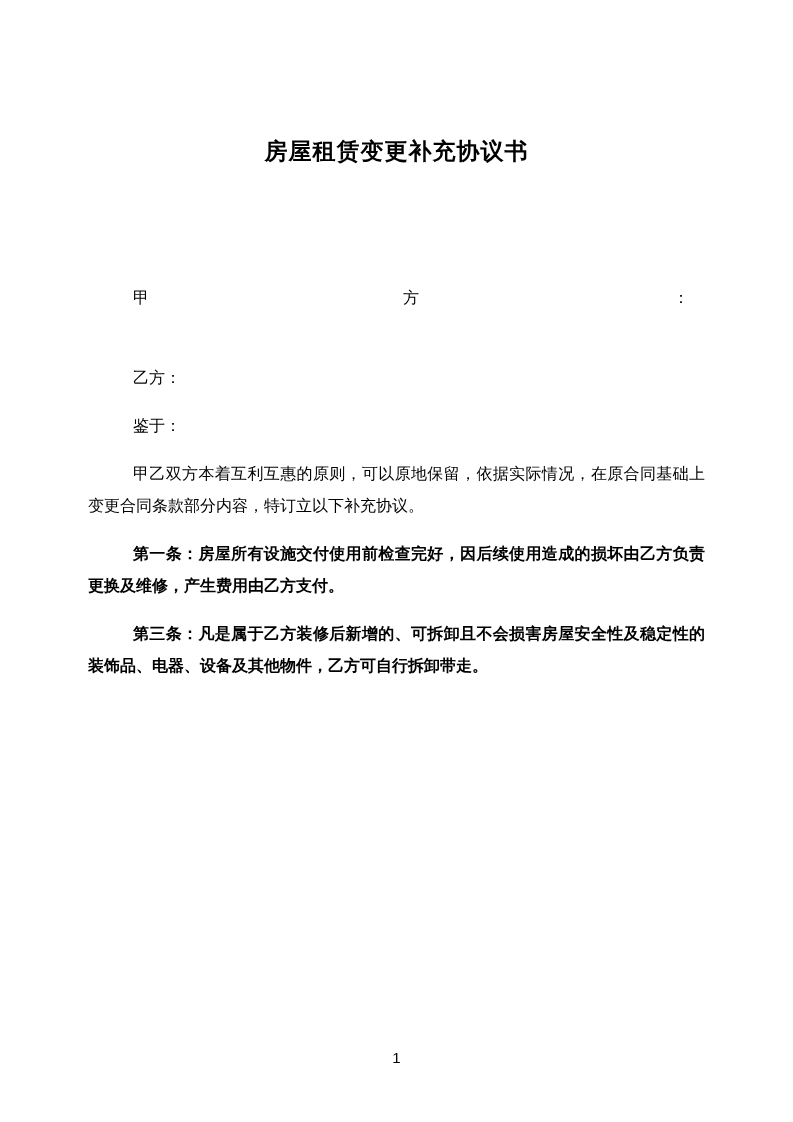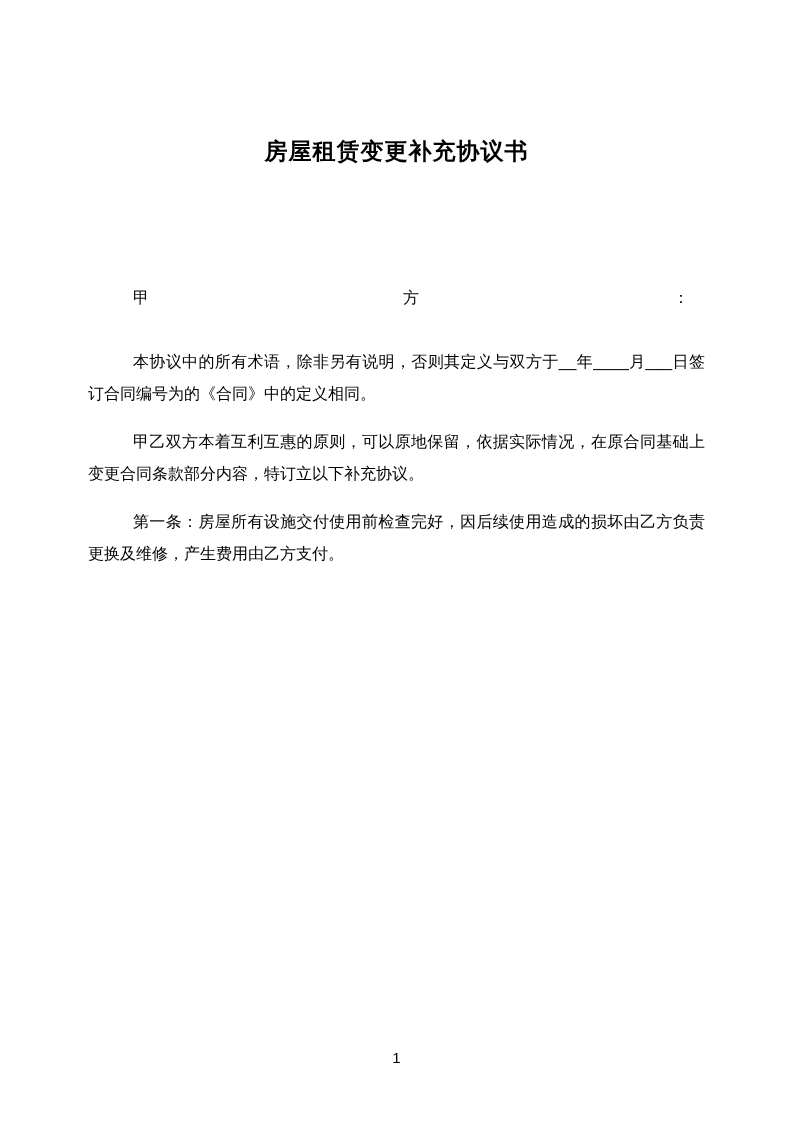--- a/index.html
+++ b/index.html
@@ -35,21 +35,21 @@
   }
   .para {
     font-size: 16px;
     line-height: 32px;
     text-align: justify;
     text-indent: 45px;
     margin-top: 16px;
   }
   .para.first-after-party { margin-top: 48px; }
   .para.after-partyb { margin-top: 32px; }
-  .para.clause { font-weight: 400; }
+  .para.clause { font-weight: 700; }
   .page-number {
     position: absolute;
     top: 1046px;
     left: 0;
     width: 100%;
     text-align: center;
     font-size: 15px;
     line-height: 24px;
   }
 </style>
@@ -60,28 +60,30 @@
   <div class="content">
 
     <div class="doc-title">房屋租赁变更补充协议书</div>
 
     <div class="party-a-line">
       <span>甲</span>
       <span>方</span>
       <span>：</span>
     </div>
 
+    <p class="para first-after-party">乙方：</p>
 
-    <p class="para after-partyb">本协议中的所有术语，除非另有说明，否则其定义与双方于__年____月___日签订合同编号为的《合同》中的定义相同。</p>
 
+    <p class="para">鉴于：</p>
 
     <p class="para">甲乙双方本着互利互惠的原则，可以原地保留，依据实际情况，在原合同基础上变更合同条款部分内容，特订立以下补充协议。</p>
 
 
     <p class="para clause">第一条：房屋所有设施交付使用前检查完好，因后续使用造成的损坏由乙方负责更换及维修，产生费用由乙方支付。</p>
 
 
+    <p class="para clause">第三条：凡是属于乙方装修后新增的、可拆卸且不会损害房屋安全性及稳定性的装饰品、电器、设备及其他物件，乙方可自行拆卸带走。</p>
 
 
   </div>
 
   <div class="page-number">1</div>
 </div>
 
 </body></html>

